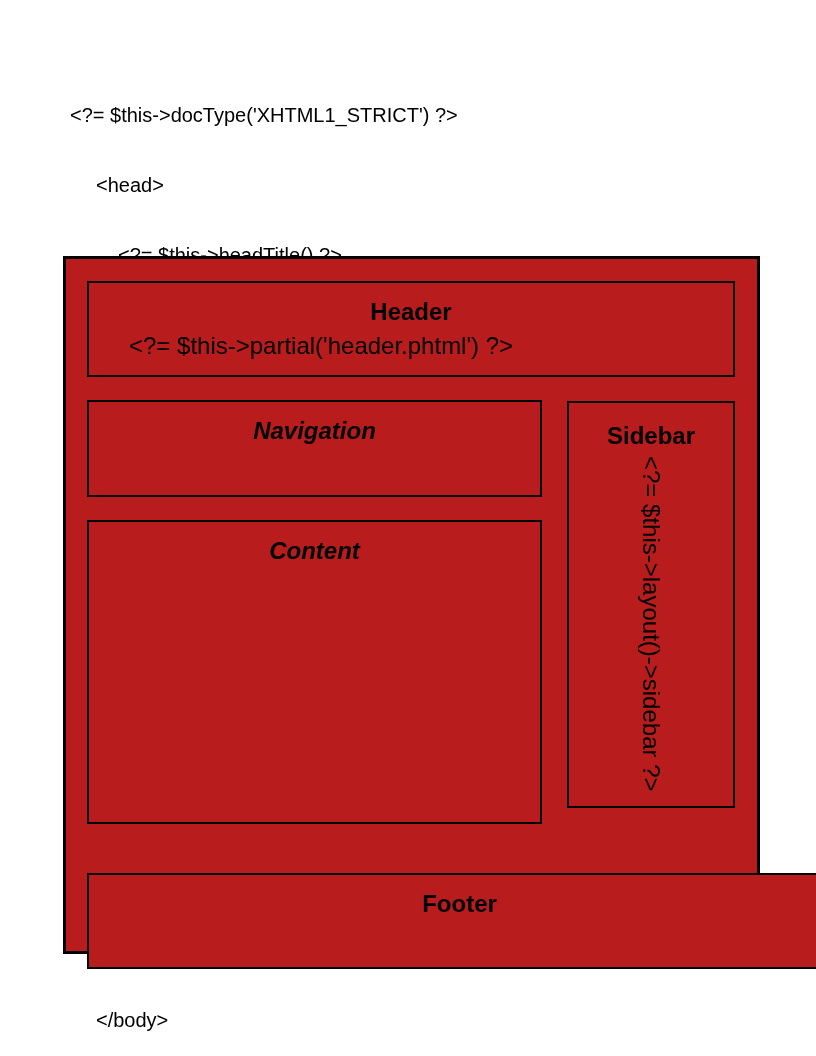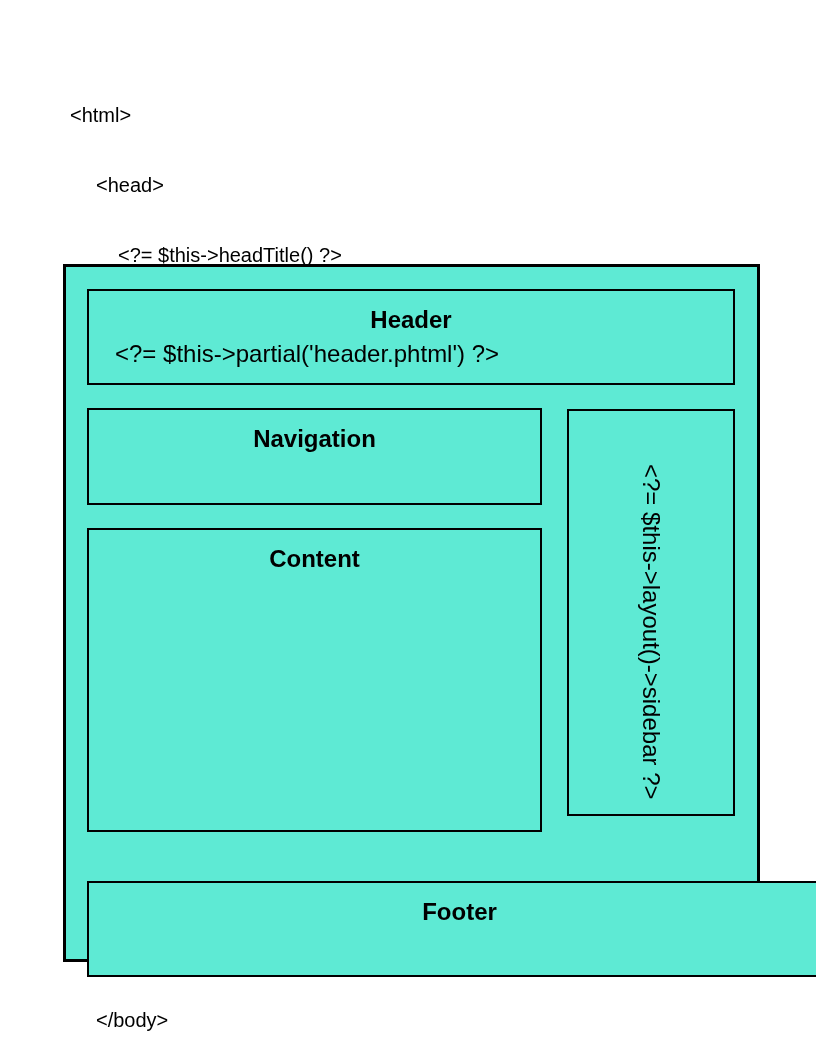--- a/index.html
+++ b/index.html
@@ -27,45 +27,44 @@
   }
   .code-block.top { top: 57px; }
   .code-block.bottom { top: 962px; }
   .ind0 { padding-left: 0; }
   .ind1 { padding-left: 26px; }
   .ind2 { padding-left: 48px; }
 
   
   .box {
     position: absolute;
-    background: #5eead4;
+    background: #b91c1c;
     border: 2px solid #000000;
     box-sizing: border-box;
-    margin-top: 8px;
   }
   .box.outer {
     left: 63px; top: 256px; width: 697px; height: 698px;
     border-width: 3px;
   }
   .box.header-box  { left: 87px;  top: 281px; width: 648px; height: 96px; }
-  .box.nav-box     { left: 87px;  top: 400px; width: 455px; height: 97px; }
-  .box.content-box { left: 87px;  top: 520px; width: 455px; height: 304px; }
+  .box.nav-box     { left: 87px;  top: 400px; width: 455px; height: 97px; font-style: italic; }
+  .box.content-box { left: 87px;  top: 520px; width: 455px; height: 304px; font-style: italic; }
   .box.sidebar-box { left: 567px; top: 401px; width: 168px; height: 407px; }
   .box.footer-box  { left: 87px;  top: 873px; width: 745px; height: 96px; }
 
   .box-title {
     margin-top: 15px;
     text-align: center;
     font-weight: bold;
     font-size: 24px;
     line-height: 28px;
   }
   .box-code {
     margin-top: 6px;
-    padding-left: 26px;
+    padding-left: 40px;
     font-size: 24px;
     line-height: 28px;
     white-space: pre;
   }
   .sidebar-box .box-title { margin-top: 19px; }
   .sidebar-vertical-wrap {
     position: absolute;
     left: 0; right: 0;
     top: 52px; bottom: 14px;
     display: flex;
@@ -77,21 +76,21 @@
     font-size: 24px;
     white-space: pre;
   }
 </style>
 </head>
 <body>
 
 <div class="page">
 
   <div class="code-block top">
-    <div class="code-line ind0">&lt;html&gt;</div>
+    <div class="code-line ind0">&lt;?= $this-&gt;docType('XHTML1_STRICT') ?&gt;</div>
     <div class="code-line ind1">&lt;head&gt;</div>
     <div class="code-line ind2">&lt;?= $this-&gt;headTitle() ?&gt;</div>
     <div class="code-line ind2">&lt;?= $this-&gt;headScript() ?&gt;</div>
     <div class="code-line ind2">&lt;?= $this-&gt;headStylesheet() ?&gt;</div>
     <div class="code-line ind1">&lt;/head&gt;</div>
     <div class="code-line ind1">&lt;body&gt;</div>
   </div>
 
   <div class="box outer"></div>
 
@@ -102,20 +101,21 @@
 
   <div class="box nav-box">
     <div class="box-title">Navigation</div>
   </div>
 
   <div class="box content-box">
     <div class="box-title">Content</div>
   </div>
 
   <div class="box sidebar-box">
+    <div class="box-title">Sidebar</div>
     <div class="sidebar-vertical-wrap">
       <span class="sidebar-vertical">&lt;?= $this-&gt;layout()-&gt;sidebar ?&gt;</span>
     </div>
   </div>
 
   <div class="box footer-box">
     <div class="box-title">Footer</div>
   </div>
 
   <div class="code-block bottom">

